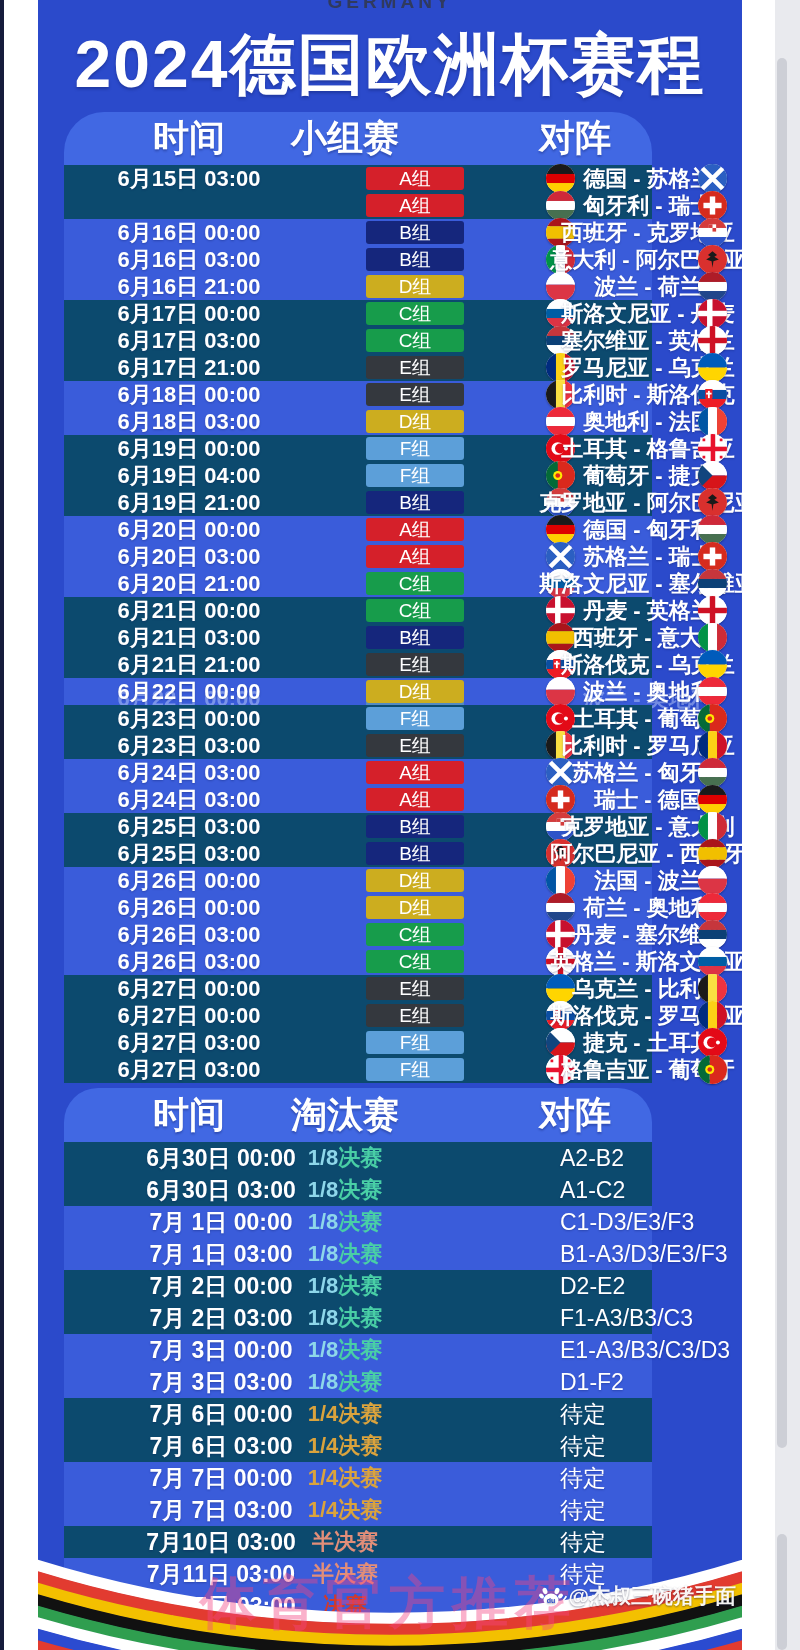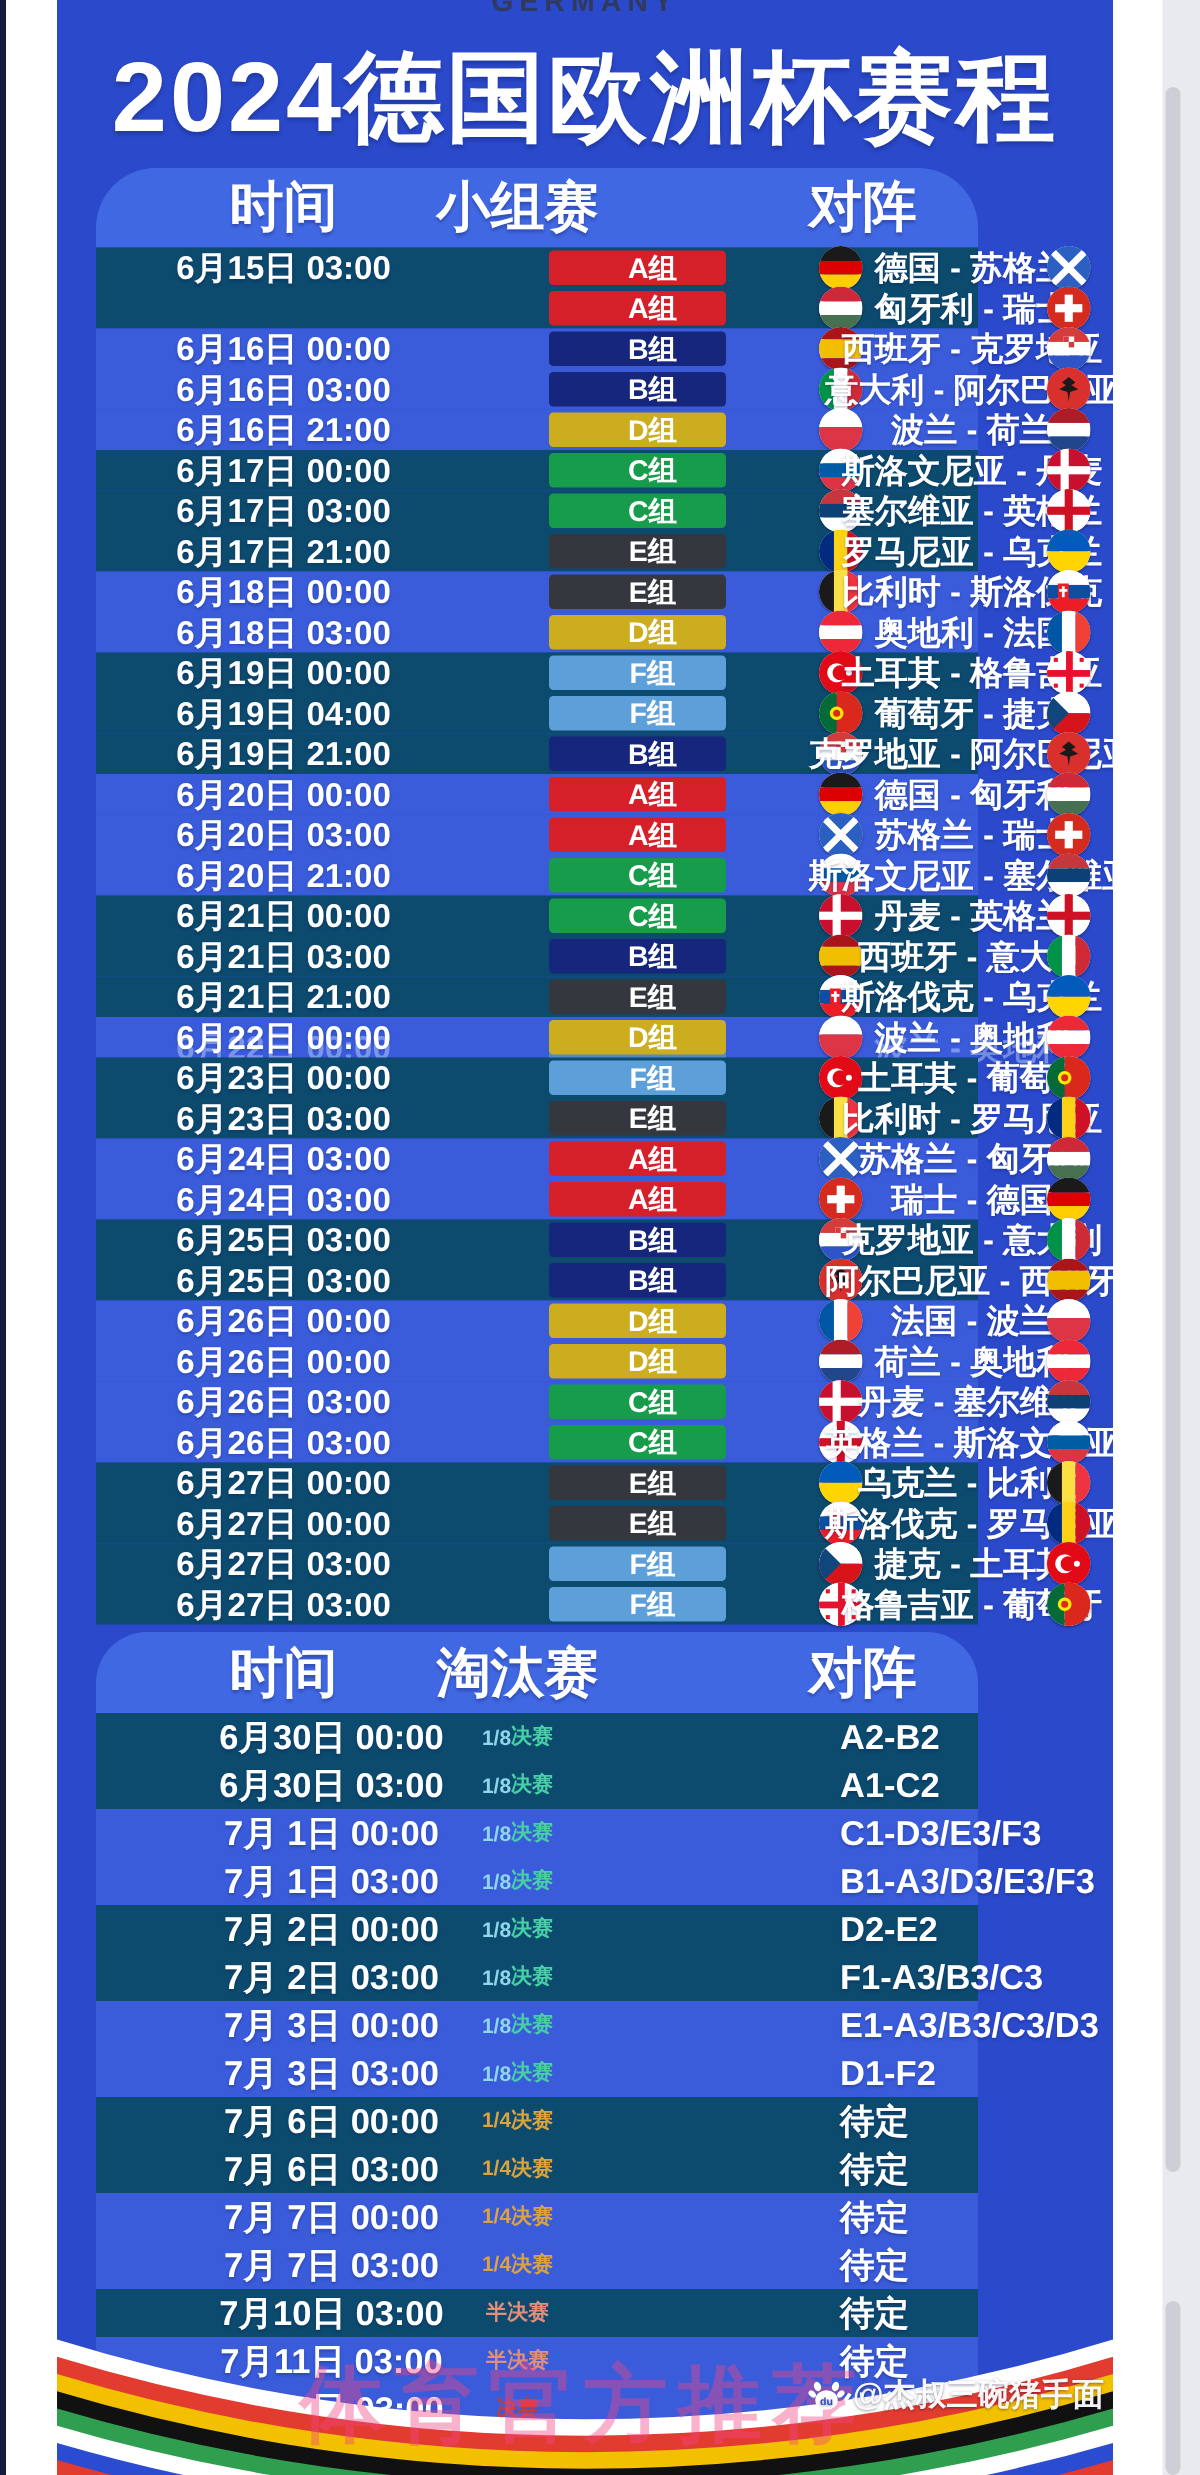--- a/index.html
+++ b/index.html
@@ -26,38 +26,38 @@
   .h-stage{left:181px;width:200px;}
   .h-vs{left:411px;width:200px;}
   
   .grow{position:relative;height:27px;}
   .band-d{background:#0c4a6e;}
   .band-l{background:#3a5cda;}
   .grow .time,.krow .time{position:absolute;left:0;top:0;width:250px;height:100%;display:flex;align-items:center;
         justify-content:center;color:#fff;font-size:22px;font-weight:800;white-space:pre;
         text-shadow:0 1px 2px rgba(10,20,80,.3);}
   .badge{position:absolute;left:302px;top:2px;width:98px;height:23px;border-radius:3px;display:flex;
-         align-items:center;justify-content:center;color:#fff;font-size:19px;font-weight:700;padding-left:20px;}
+         align-items:center;justify-content:center;color:#fff;font-size:19px;font-weight:400;}
   .flag{position:absolute;top:-1px;width:29px;height:29px;border-radius:50%;overflow:hidden;
         box-shadow:inset 0 0 0 2px rgba(255,255,255,.85),0 1px 2px rgba(0,0,30,.4);}
   .flag svg{display:block;width:100%;height:100%;}
   .flag.fh{left:482px;}
   .flag.fa{left:634px;}
   .vs{position:absolute;left:500px;top:0;width:168px;height:100%;display:flex;align-items:center;
       justify-content:center;color:#fff;font-size:22px;font-weight:800;white-space:nowrap;
       text-shadow:0 1px 2px rgba(10,20,80,.3);}
   .glitch .time,.glitch .vs{text-shadow:0 7px 0 rgba(205,220,255,.45),0 1px 2px rgba(10,20,80,.3);}
   .glitch .badge{box-shadow:0 8px 0 rgba(90,150,185,.8);}
   
   .krow{position:relative;height:32px;}
   .krow .time{font-size:23px;padding-left:32px;}
   .stage{position:absolute;left:186px;top:0;width:190px;height:100%;display:flex;align-items:center;
-         justify-content:center;font-size:14px;font-weight:800;white-space:nowrap;}
+         justify-content:center;font-size:22px;font-weight:800;white-space:nowrap;}
   .opp{position:absolute;left:496px;top:0;height:100%;display:flex;align-items:center;color:#fff;
-       font-size:23px;font-weight:700;white-space:nowrap;text-shadow:0 1px 2px rgba(10,20,80,.3);}
+       font-size:23px;font-weight:400;white-space:nowrap;text-shadow:0 1px 2px rgba(10,20,80,.3);}
   .arcs{position:absolute;left:0;bottom:0;width:704px;height:145px;}
   .watermark{position:absolute;left:162px;top:1566px;font-size:56px;font-weight:800;letter-spacing:7px;
              color:rgba(244,70,130,.42);white-space:nowrap;}
   .credit{position:absolute;right:6px;top:1582px;display:flex;align-items:center;gap:5px;
           color:rgba(255,255,255,.95);font-size:21px;font-weight:800;text-shadow:0 1px 2px rgba(0,0,40,.45);}
   .credit svg{display:block;}
 </style>
 </head>
 <body>
 

